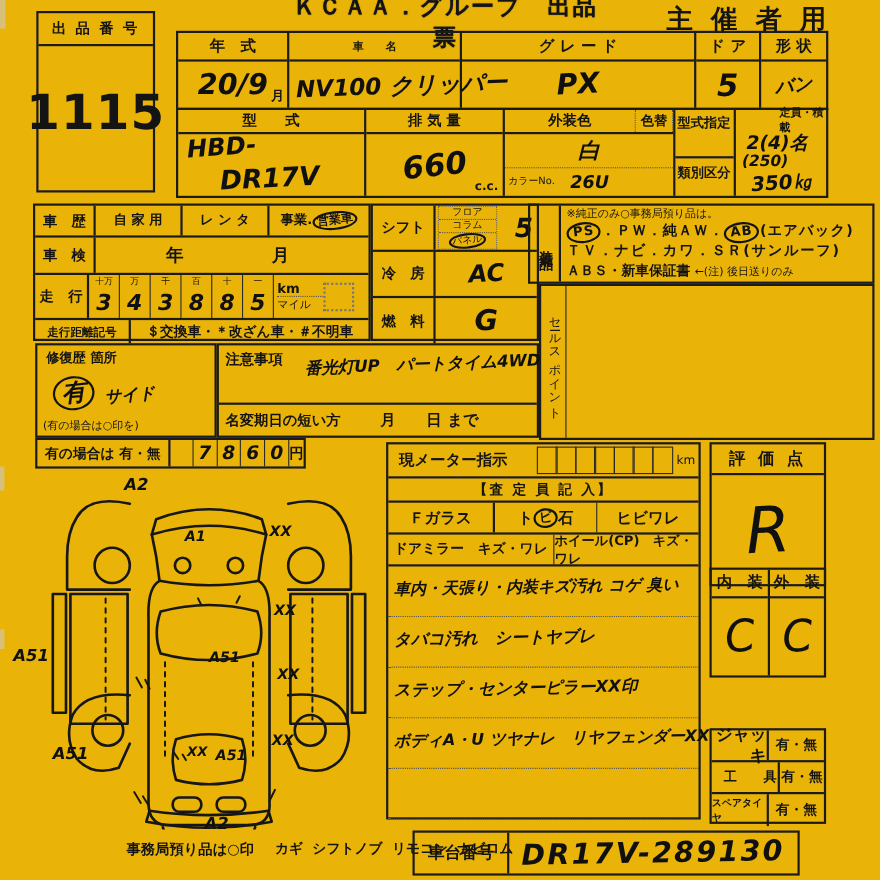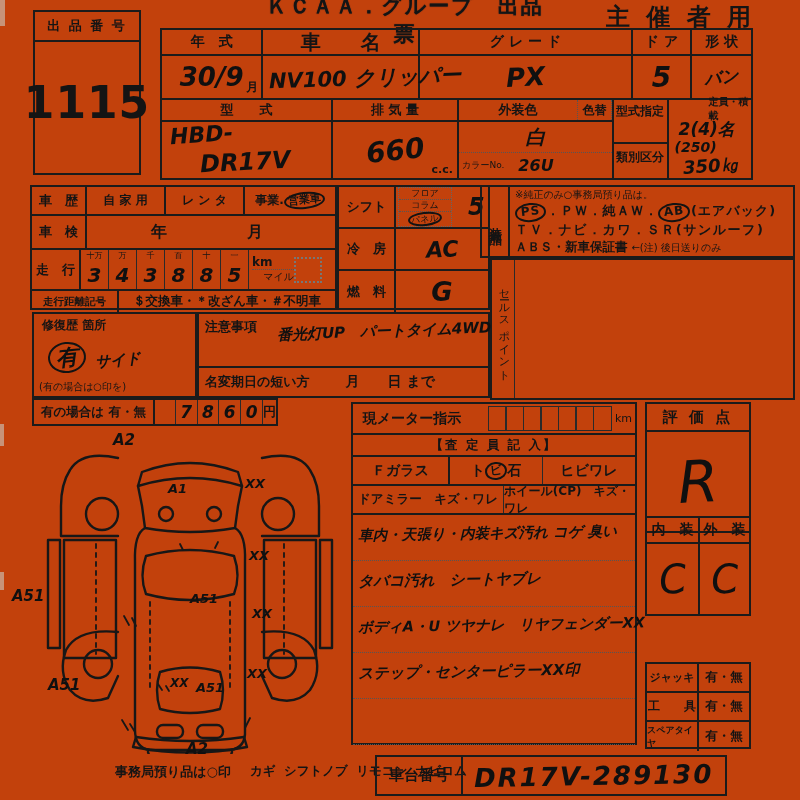--- a/index.html
+++ b/index.html
@@ -1,32 +1,32 @@
 <!DOCTYPE html>
 <html><head>
 <meta charset="utf-8">
 <style>
   html,body{margin:0;padding:0;background:#e8e8e4;}
-  #page{position:relative;width:800px;height:800px;background:#c2410c;overflow:hidden;
+  #page{position:relative;width:800px;height:800px;background:#eab308;overflow:hidden;
         font-family:"DejaVu Sans","Liberation Sans",sans-serif;color:#141414;}
   .abs{position:absolute;box-sizing:border-box;}
   .bx{border:2px solid #1b1b1b;}
   .flex{display:flex;}
   .ctr{display:flex;align-items:center;justify-content:center;}
   .col{display:flex;flex-direction:column;}
   .lbl{font-weight:bold;}
   .hw{font-style:italic;font-weight:600;color:#101010;font-family:"DejaVu Sans",sans-serif;}
   .vtx{writing-mode:vertical-rl;text-orientation:upright;}
   .brd-r{border-right:2px solid #1b1b1b;}
   .brd-r1{border-right:1.5px solid #2a2a2a;}
   .brd-b{border-bottom:2px solid #1b1b1b;}
   .brd-t{border-top:2px solid #1b1b1b;}
   .dot-r{border-right:1px dotted #555;}
   .dot-b{border-bottom:1px dotted #555;}
-  .dot-t{border-top:1px dotted #555;text-align:right;}
+  .dot-t{border-top:1px dotted #555;}
   .oval{display:inline-block;border:2px solid #131313;border-radius:50%;padding:0 4px 1px;transform:rotate(-6deg);line-height:1.15;}
   .cell{box-sizing:border-box;}
   .nowrap{white-space:nowrap;}
   .artifact{position:absolute;background:#c9c9c3;opacity:.6;}
 </style>
 </head>
 <body>
 
 <div id="page">
 
@@ -39,26 +39,26 @@
 
   <div class="abs bx" style="left:33px;top:10px;width:108px;height:165px;">
     <div class="ctr lbl brd-b" style="height:28px;font-size:13px;letter-spacing:2px;">出 品 番 号</div>
     <div class="ctr" style="height:120px;font-size:44px;font-weight:600;letter-spacing:1px;">1115</div>
   </div>
 
   <div class="abs bx flex" style="left:160px;top:28px;width:593px;height:72px;">
     <div class="cell col" style="width:100px;">
       <div class="ctr lbl brd-b" style="height:24px;font-size:14px;">年　式</div>
       <div class="ctr" style="flex:1;position:relative;">
-        <span class="hw" style="font-size:26px;">30/9</span>
+        <span class="hw" style="font-size:26px;">20/9</span>
         <span class="lbl" style="position:absolute;right:3px;bottom:2px;font-size:12px;">月</span>
       </div>
     </div>
     <div class="cell col" style="width:158px;border-left:2px solid #1b1b1b;">
-      <div class="ctr lbl brd-b" style="height:24px;font-size:20px;">車　　名</div>
+      <div class="ctr lbl brd-b" style="height:24px;font-size:10px;">車　　名</div>
       <div style="flex:1;position:relative;overflow:visible;">
         <span class="hw nowrap" style="position:absolute;left:6px;top:8px;font-size:21px;transform:rotate(-2deg);z-index:3;">NV100 クリッパー</span>
       </div>
     </div>
     <div class="cell col" style="width:214px;border-left:2px solid #1b1b1b;">
       <div class="ctr lbl brd-b" style="height:24px;font-size:14px;">グ レ ー ド</div>
       <div class="ctr" style="flex:1;">
           <span class="hw" style="font-size:26px;transform:rotate(-3deg);">PX</span>
         </div>
     </div>
@@ -324,24 +324,24 @@
       <div class="ctr lbl" style="width:150px;font-size:12.5px;">ドアミラー　キズ・ワレ</div>
       <div class="ctr lbl" style="flex:1;font-size:12px;border-left:1.5px solid #2a2a2a;">ホイール(CP)　キズ・ワレ</div>
     </div>
     <div class="dot-b" style="height:45px;">
         <div class="hw nowrap" style="font-size:14.5px;padding:9px 0 0 5px;transform:rotate(-1deg);">車内・天張り・内装キズ汚れ コゲ 臭い</div>
       </div>
     <div class="dot-b" style="height:45px;">
         <div class="hw nowrap" style="font-size:15px;padding:9px 0 0 5px;transform:rotate(-1deg);">タバコ汚れ　シートヤブレ</div>
       </div>
     <div class="dot-b" style="height:45px;">
+        <div class="hw nowrap" style="font-size:15px;padding:9px 0 0 5px;transform:rotate(-1deg);">ステップ・センターピラーXX印</div>
+      </div>
+    <div class="dot-b" style="height:45px;">
         <div class="hw nowrap" style="font-size:14.5px;padding:9px 0 0 5px;transform:rotate(-1deg);">ボディA・U ツヤナレ　リヤフェンダーXX</div>
-      </div>
-    <div class="dot-b" style="height:45px;">
-        <div class="hw nowrap" style="font-size:15px;padding:9px 0 0 5px;transform:rotate(-1deg);">ステップ・センターピラーXX印</div>
       </div>
     <div class="dot-b" style="height:45px;"></div>
   </div>
 
   <div class="abs bx" style="left:645px;top:402px;width:106px;height:131px;">
     <div class="ctr lbl brd-b" style="height:26px;font-size:15px;letter-spacing:3px;">評 価 点</div>
     <div class="ctr" style="height:100px;">
         <span class="hw" style="font-size:58px;font-weight:500;transform:rotate(-3deg);">R</span>
       </div>
   </div>
@@ -356,25 +356,25 @@
     <div class="col" style="flex:1;border-left:2px solid #1b1b1b;">
       <div class="ctr lbl brd-b" style="height:24px;font-size:14px;">外　装</div>
       <div class="ctr" style="flex:1;">
           <span class="hw" style="font-size:40px;font-weight:500;transform:rotate(-4deg);">C</span>
         </div>
     </div>
   </div>
 
   <div class="abs bx" style="left:645px;top:662px;width:106px;height:87px;">
     <div class="flex brd-b" style="height:27px;">
-      <div class="ctr lbl brd-r" style="width:50px;font-size:11px;">ジャッキ</div>
+      <div class="ctr lbl brd-r" style="width:50px;font-size:15px;text-align:right;">ジャッキ</div>
       <div class="ctr lbl" style="flex:1;font-size:12.5px;">有・無</div>
     </div>
     <div class="flex brd-b" style="height:27px;">
-      <div class="ctr lbl brd-r" style="width:50px;font-size:12px;">工　　具</div>
+      <div class="ctr lbl brd-r" style="width:50px;font-size:12px;padding-left:10px;">工　　具</div>
       <div class="ctr lbl" style="flex:1;font-size:12.5px;">有・無</div>
     </div>
     <div class="flex" style="height:29px;">
       <div class="ctr lbl brd-r" style="width:50px;font-size:9px;">スペアタイヤ</div>
       <div class="ctr lbl" style="flex:1;font-size:12.5px;">有・無</div>
     </div>
   </div>
 
   <div class="abs lbl" style="left:115px;top:763px;font-size:13px;">事務局預り品は○印</div>
   <div class="abs" style="left:250px;top:763px;font-size:12.5px;font-weight:bold;word-spacing:4px;">カギ シフトノブ リモコン ナビロム</div>

